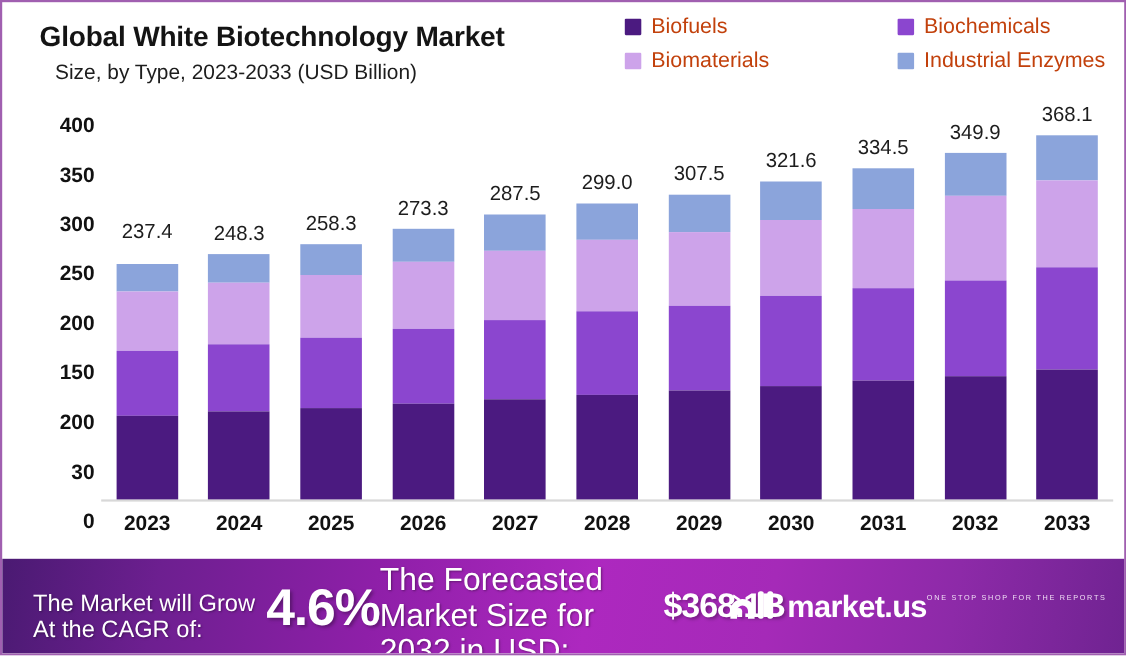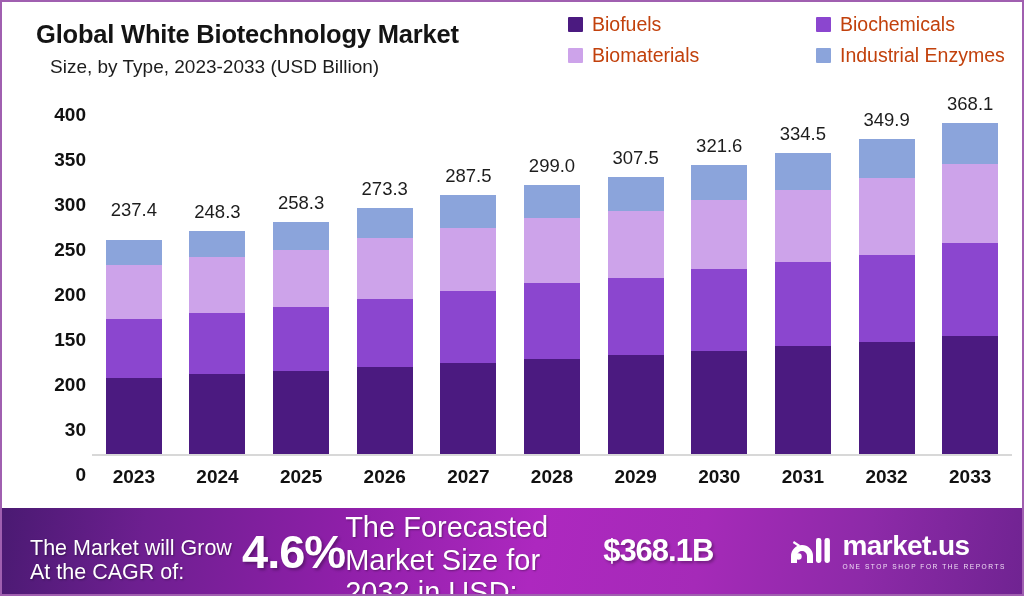--- a/index.html
+++ b/index.html
@@ -114,21 +114,21 @@
   #size-value {
     font-size: 31px; font-weight: bold; color: #fff; letter-spacing: -1px;
     text-shadow: 2px 2px 3px rgba(0,0,0,.3);
     white-space: nowrap; margin-left: 6px;
   }
   #logo {
     position: absolute; right: 20px; top: 50%; transform: translateY(-50%);
     display: flex; align-items: center;
   }
   #logo-mark { margin-right: 10px; }
-  #logo-text-wrap { display: flex; flex-direction: column; }
+  #logo-text-wrap { display: flex; flex-direction: row; }
   #logo-name {
     font-size: 28px; font-weight: bold; color: #fff; line-height: 1;
     letter-spacing: -0.6px;
   }
   #logo-tagline {
     font-size: 6.6px; color: #f0dff5; letter-spacing: 1.55px;
     margin-top: 3px; white-space: nowrap;
   }
 </style>
 </head>

